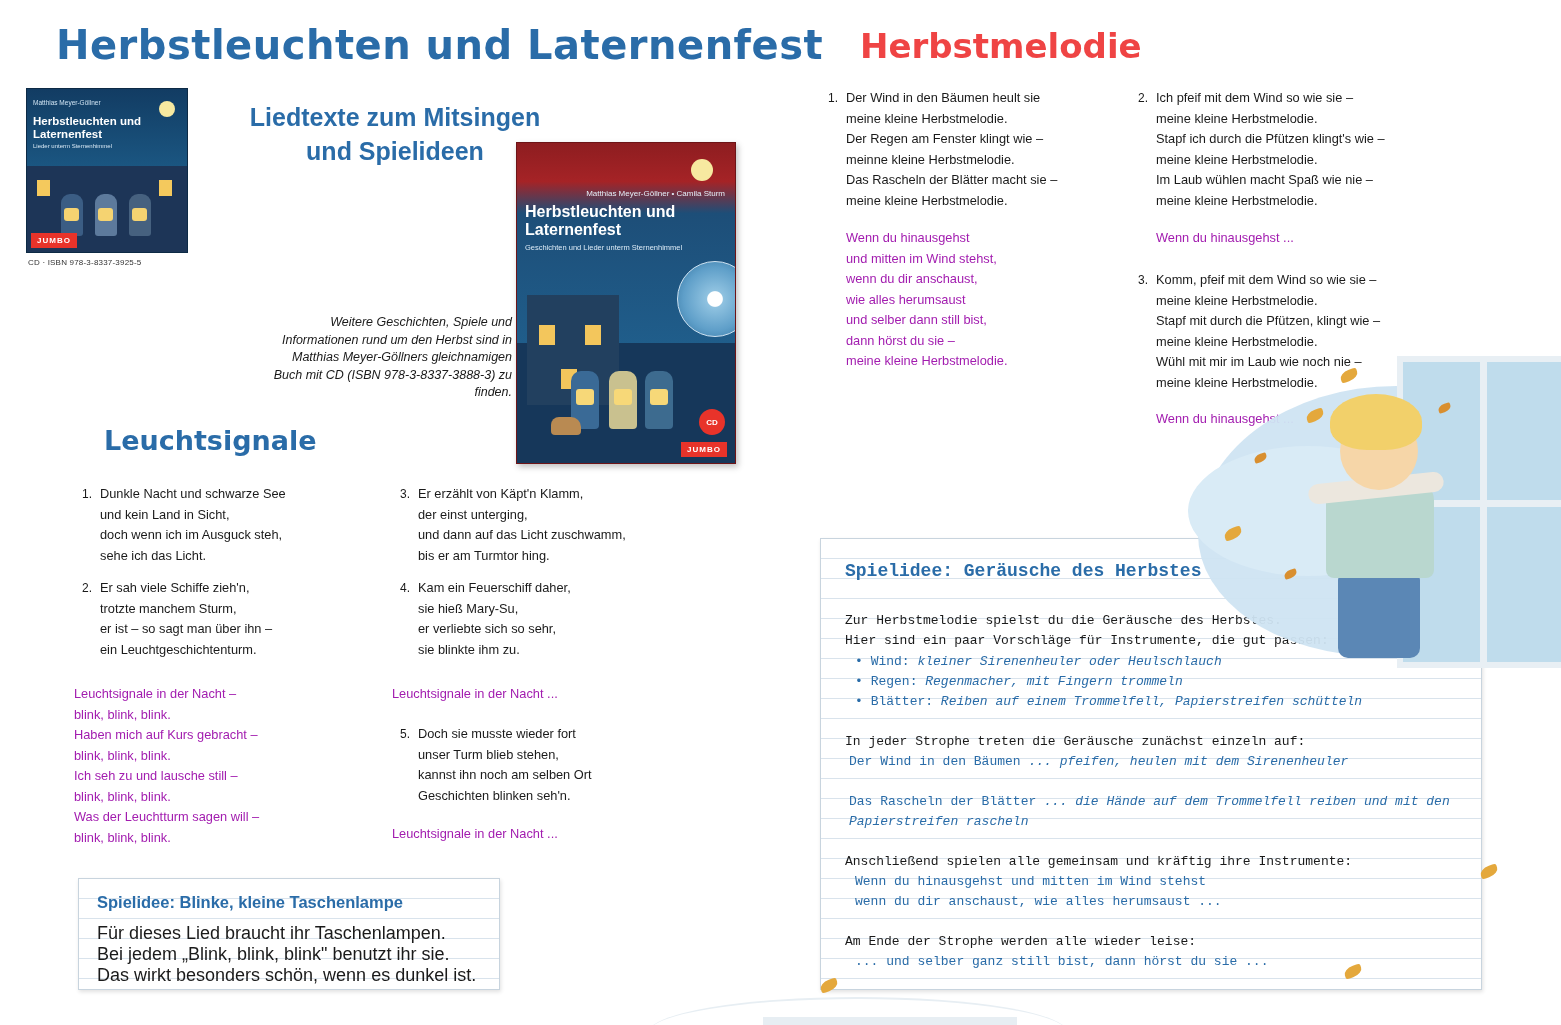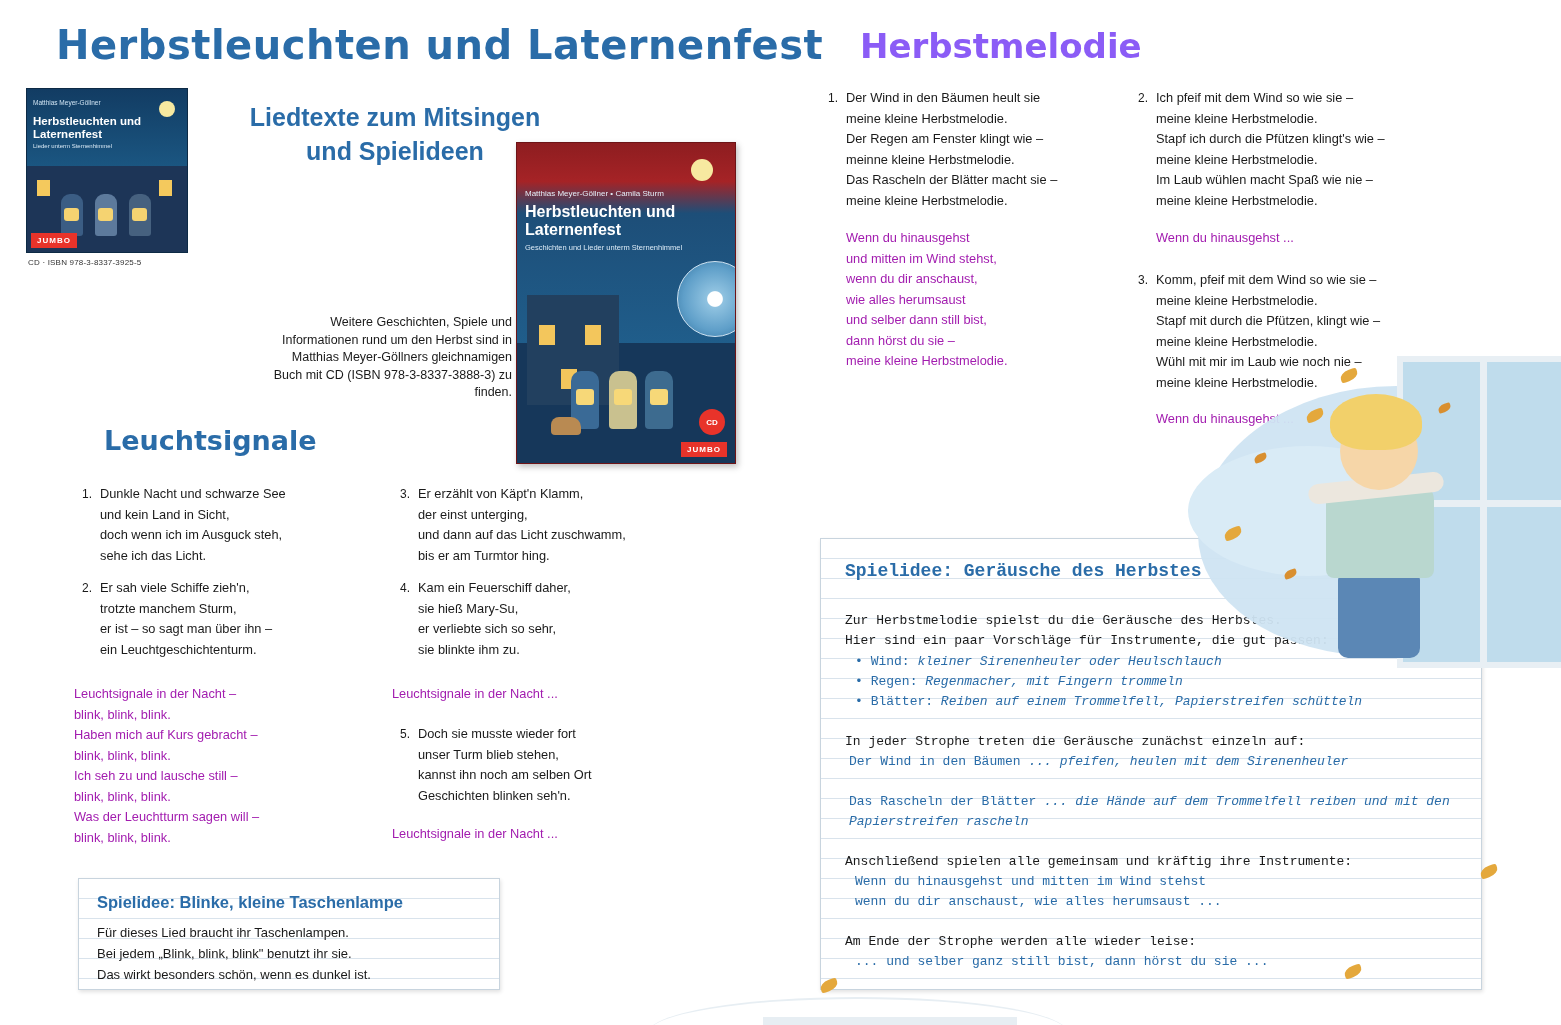--- a/index.html
+++ b/index.html
@@ -28,21 +28,21 @@
     font-size: 40px;
     color: #2a6ca8;
     font-weight: bold;
     letter-spacing: 0.5px;
     font-family: "DejaVu Sans", sans-serif;
   }
   .title-melodie {
     position: absolute;
     left: 852px; top: 26px;
     font-size: 34px;
-    color: #8b5cf6;
+    color: #ef4444;
     font-weight: bold;
     font-family: "DejaVu Sans", sans-serif;
   }
   .title-leucht {
     position: absolute;
     left: 96px; top: 425px;
     font-size: 27px;
     color: #2a6ca8;
     font-weight: bold;
     font-family: "DejaVu Sans", sans-serif;
@@ -145,21 +145,21 @@
     position: absolute;
     left: 508px; top: 142px;
     width: 218px; height: 320px;
     background: linear-gradient(#8e1d20, #a52326 12%, #1d4e78 22%, #20608e 70%, #123c63);
     border: 1px solid #6d1417;
     overflow: hidden;
     box-shadow: 2px 3px 6px rgba(0,0,0,0.25);
   }
   .book .bk-author {
     position: absolute; left: 8px; top: 46px; width: 200px;
-    font-size: 8px; color: #e3eef8; text-align: left;
+    font-size: 8px; color: #e3eef8; text-align: right;
   }
   .book .bk-title {
     position: absolute; left: 8px; top: 60px; width: 188px;
     font-size: 16px; line-height: 18px; color: #fff; font-weight: bold;
   }
   .book .bk-sub {
     position: absolute; left: 8px; top: 100px; width: 188px;
     font-size: 7.5px; color: #dbeaf6;
   }
   .book .bk-moon {
@@ -212,20 +212,21 @@
 
   
   .info-block {
     position: absolute;
     left: 258px; top: 314px;
     width: 246px;
     font-size: 12.5px;
     line-height: 17.5px;
     text-align: right;
     color: #1a1a1a;
+    font-style: italic;
   }
 
   
   .verse {
     position: absolute;
     font-size: 12.8px;
     line-height: 20.5px;
   }
   .verse .num {
     position: absolute;
@@ -270,21 +271,21 @@
     pointer-events: none;
   }
   .box-lamp {
     left: 70px; top: 878px;
     width: 420px; height: 110px;
   }
   .box-lamp .box-title {
     position: absolute; left: 18px; top: 14px; font-size: 16.5px;
   }
   .box-lamp .bl {
-    position: absolute; left: 18px; font-size: 13px; line-height: 20px;
+    position: absolute; left: 18px; font-size: 18px; line-height: 20px;
   }
 
   .box-geraeusche {
     left: 812px; top: 538px;
     width: 660px; height: 450px; font-family: Liberation Mono, monospace;
   }
   .box-geraeusche .box-title {
     position: absolute; left: 24px; top: 22px; font-size: 18px;
   }
   .bg-line {

